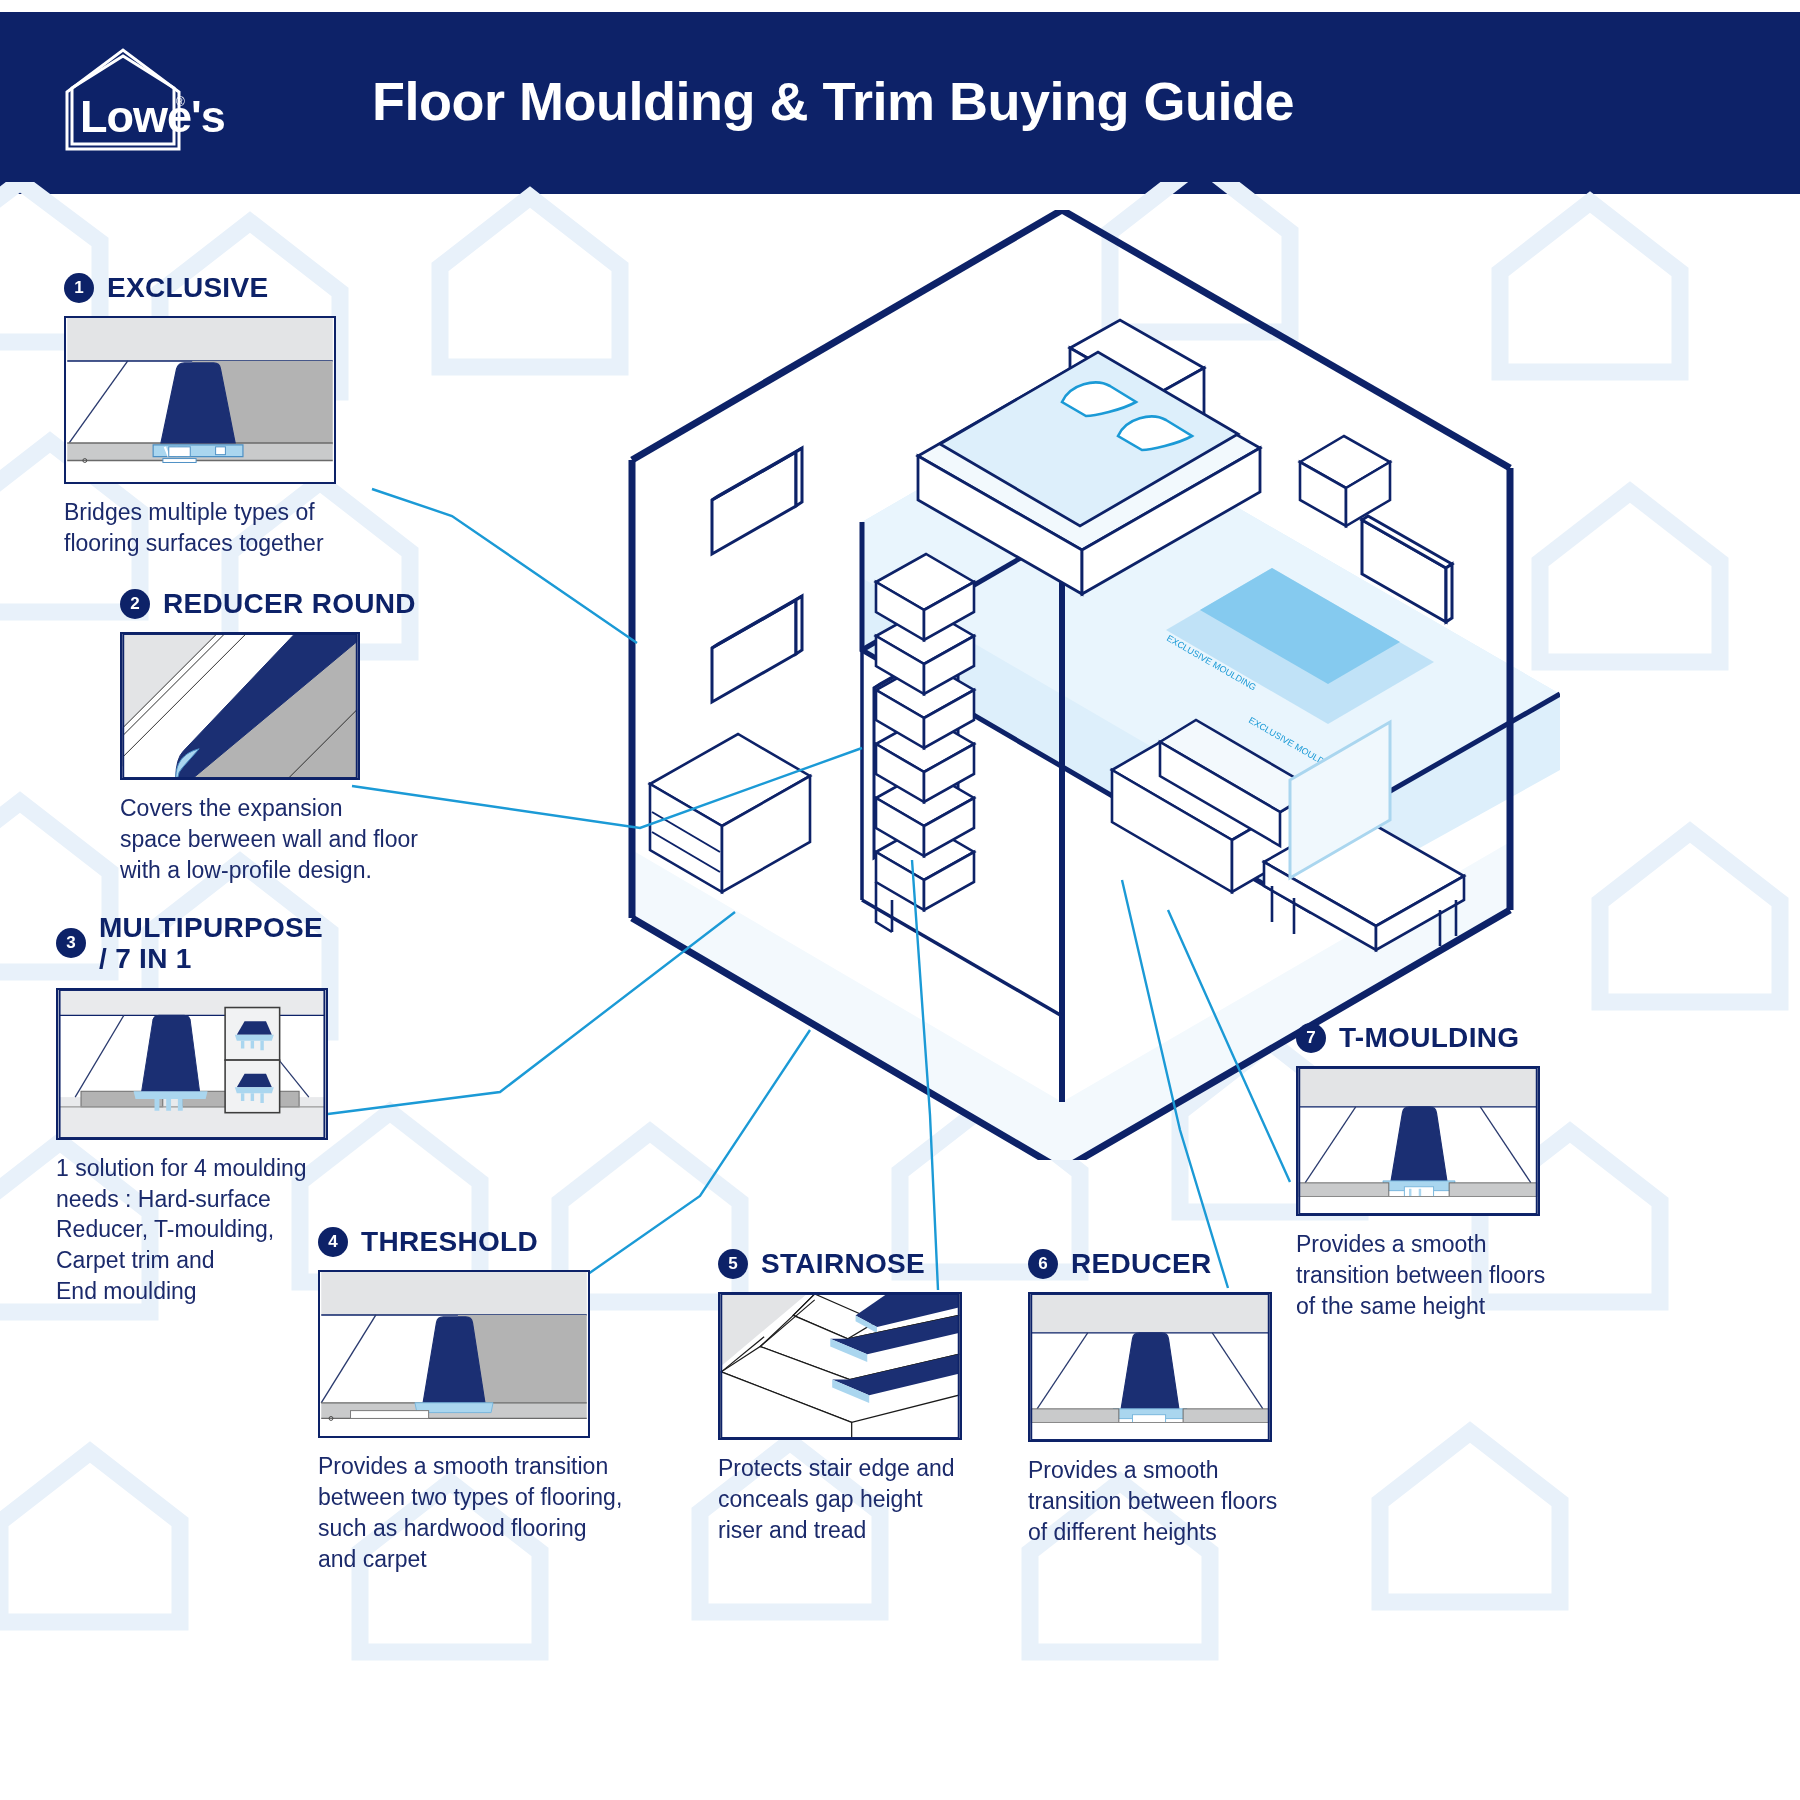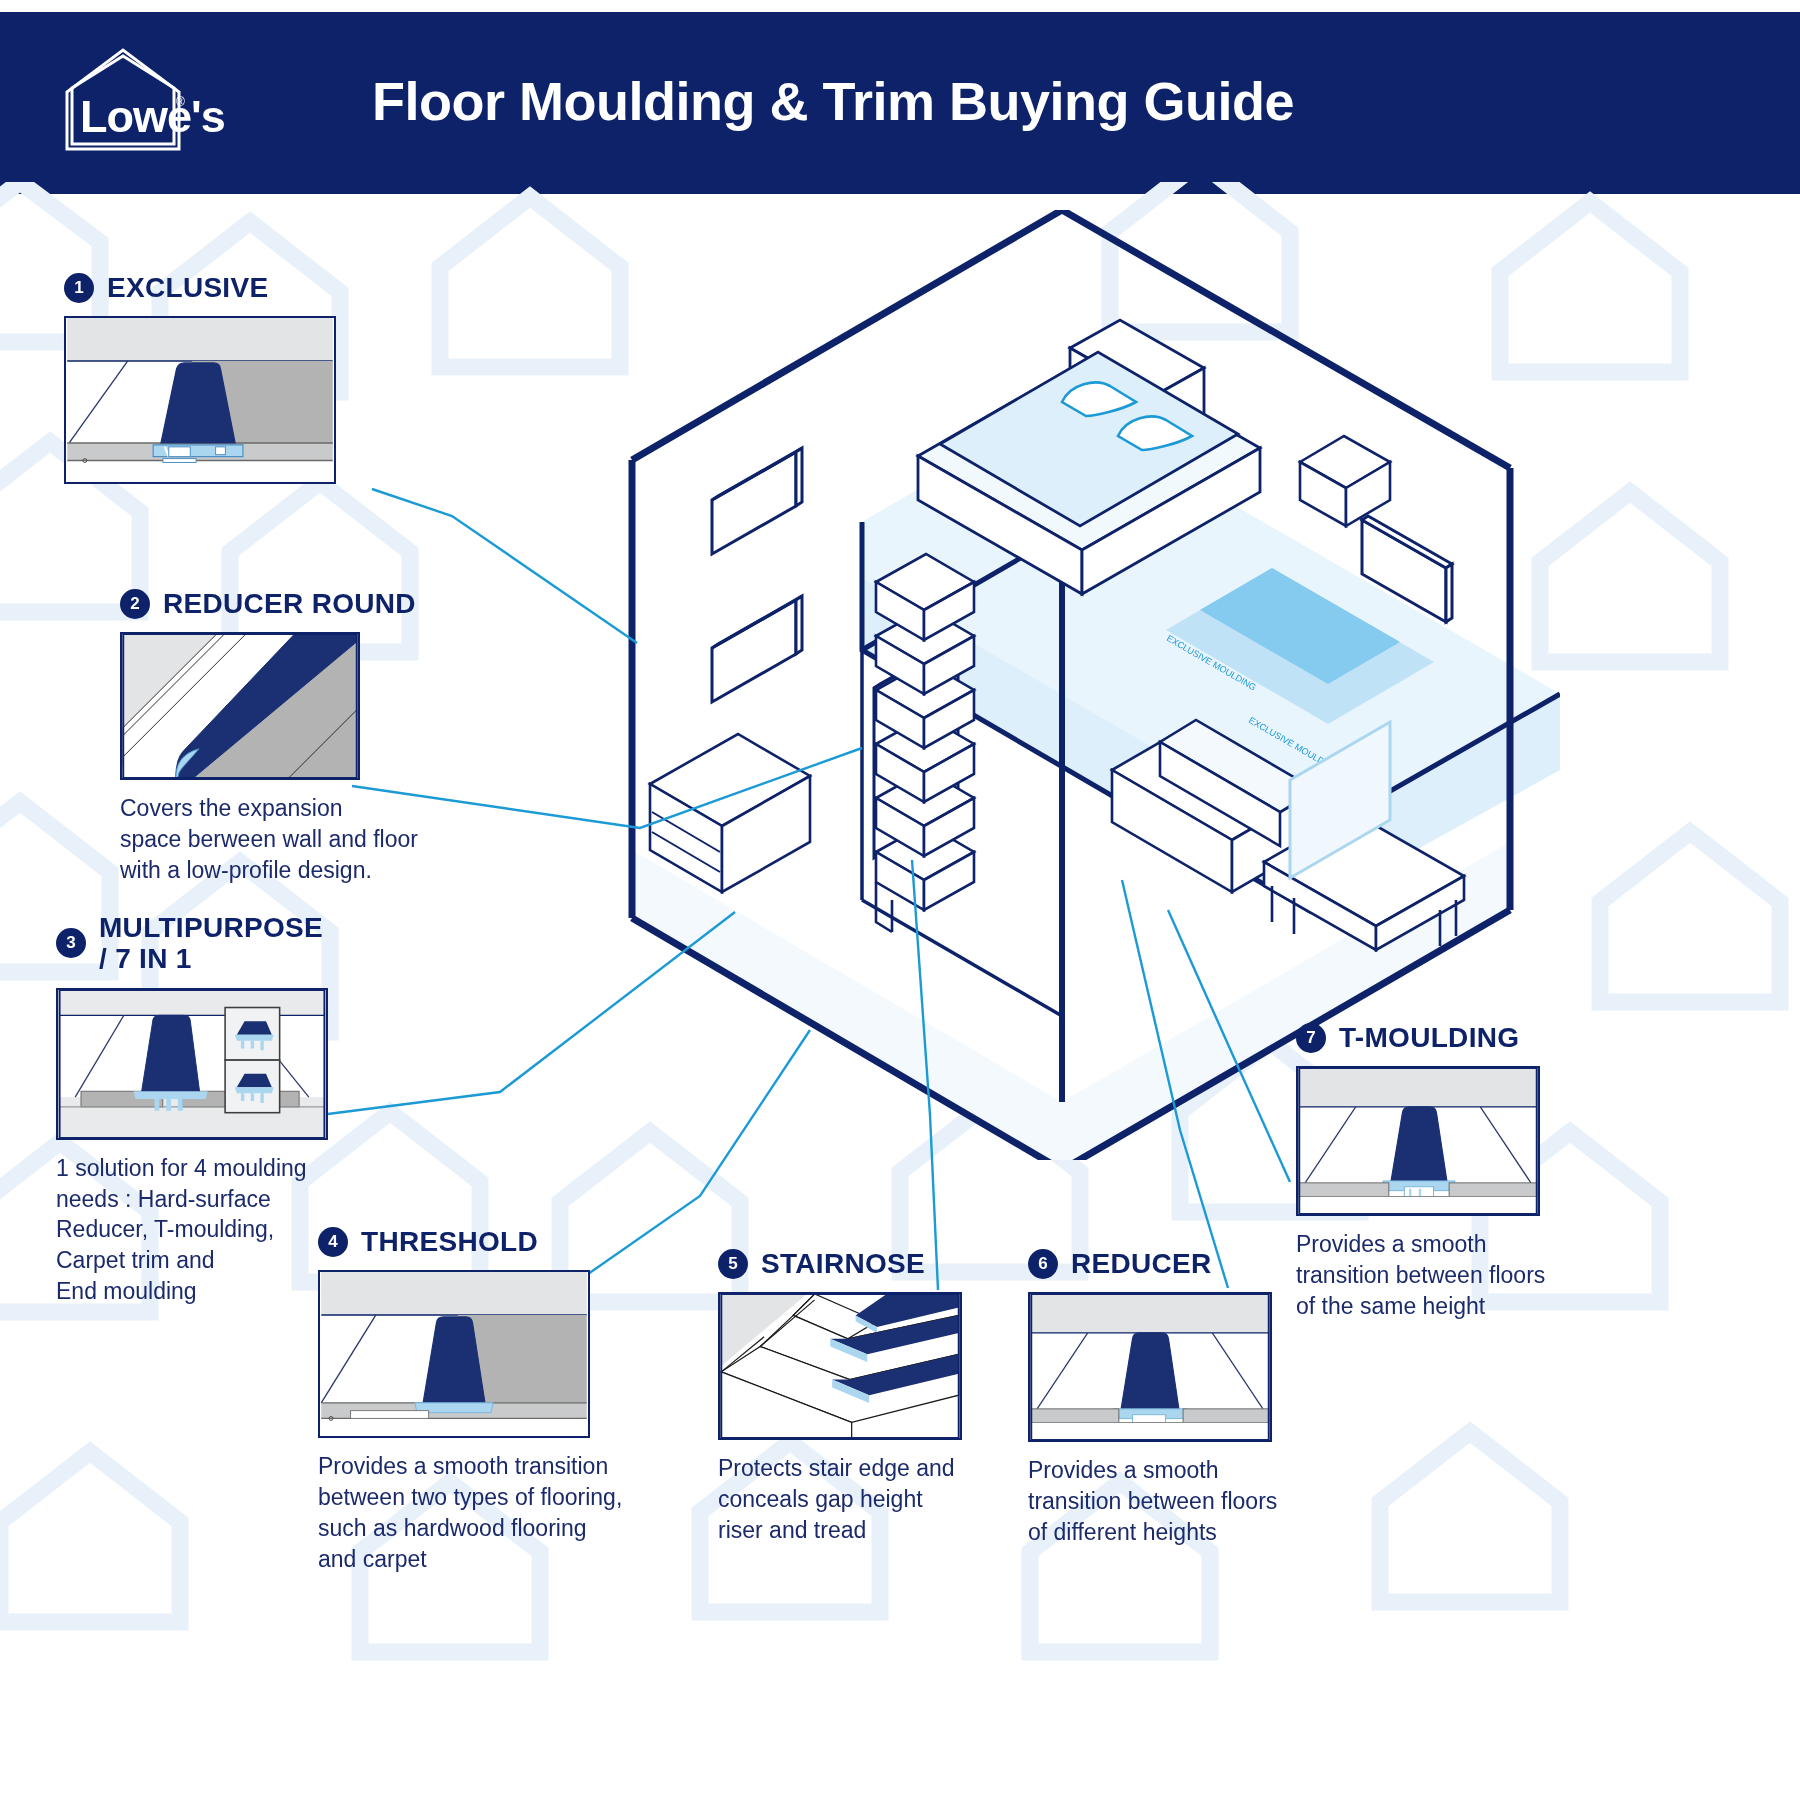--- a/index.html
+++ b/index.html
@@ -314,20 +314,22 @@
     <line x1="0" y1="146" x2="272" y2="146" stroke="#6a6a6a" stroke-width="1.4"></line>
 
     <path d="M96 128 L112 52 Q114 46 120 46 L150 46 Q156 46 157 52 L172 128 Z" fill="#1b2f73" stroke="#1b2f73" stroke-width="1.2"></path>
     <path d="M88 130 L180 130 L180 142 L88 142 Z" fill="#aad6ef" stroke="#4b8fc4" stroke-width="1.2"></path>
     <path d="M100 132 L104 142 M112 132 L112 142 M124 132 L124 142" stroke="#ffffff" stroke-width="2.4"></path>
     <rect x="104" y="132" width="22" height="10" fill="#ffffff" stroke="#4b8fc4" stroke-width="1"></rect>
     <rect x="152" y="132" width="10" height="8" fill="#ffffff" stroke="#4b8fc4" stroke-width="1"></rect>
     <rect x="98" y="144" width="34" height="4" fill="#ffffff" stroke="#4b8fc4" stroke-width="1"></rect>
     <circle cx="18" cy="146" r="2" fill="none" stroke="#4a4a4a" stroke-width="1"></circle>
   </svg>
+  <div class="panel-caption">Bridges multiple types of
+flooring surfaces together</div>
 </div>
 
 <div class="panel" id="panel-2">
   <div class="panel-head">
     <div class="badge">2</div>
     <div class="panel-title">REDUCER ROUND</div>
   </div>
   <svg class="panel-fig" width="240" height="148" viewBox="0 0 240 148">
     <rect x="0" y="0" width="240" height="148" fill="#ffffff"></rect>
 

